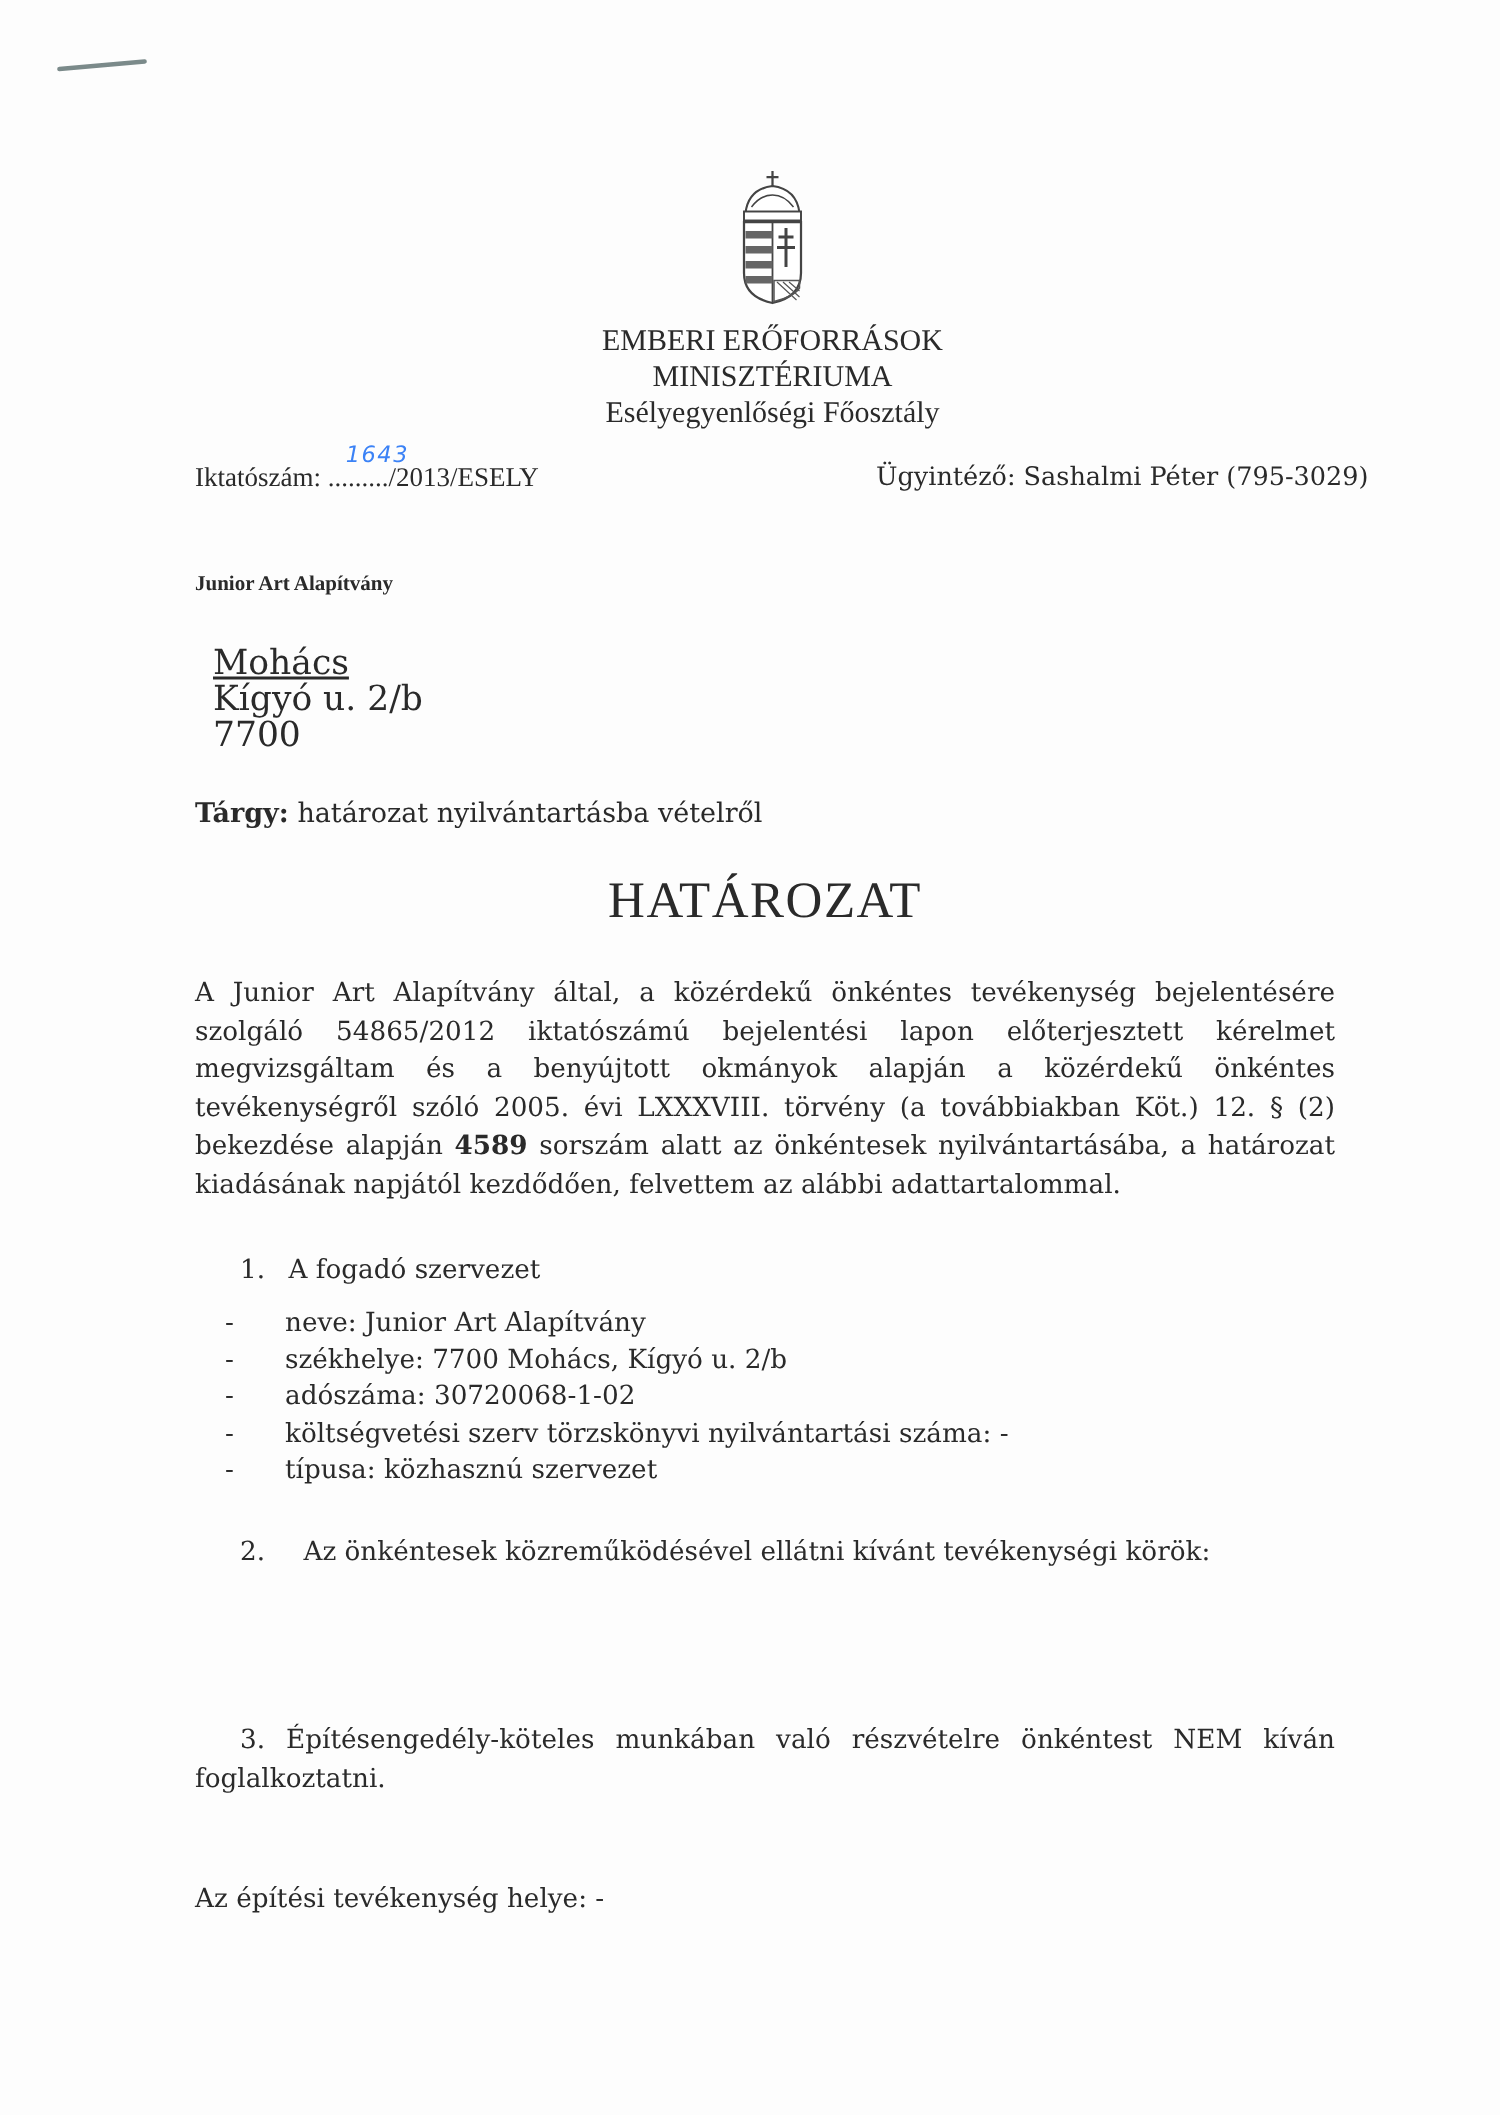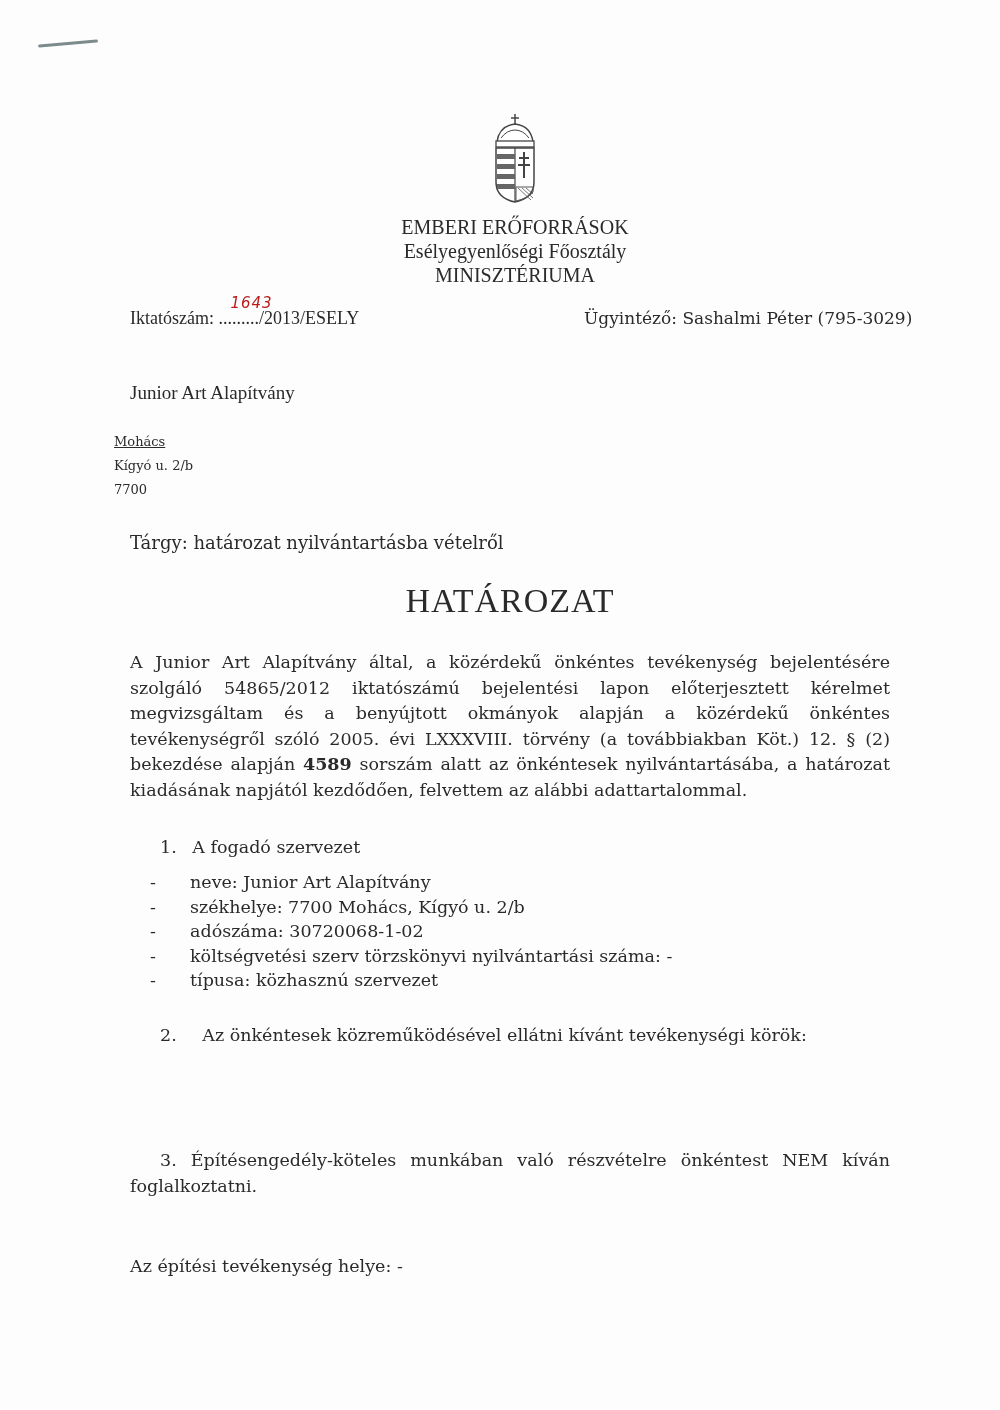--- a/index.html
+++ b/index.html
@@ -7,26 +7,26 @@
       width: 1000px; height: 1410px; background: #fdfdfd; position: relative; overflow: hidden;
       color: #2a2a2a;
     }
     .page { position: absolute; left: 0; top: 0; width: 1000px; height: 1090px; }
     .serif { font-family: "Liberation Serif", "DejaVu Serif", serif; }
     .pal { font-family: "DejaVu Serif", "Liberation Serif", serif; }
     .pen-mark { position: absolute; left: 38px; top: 42px; width: 60px; height: 3px; background: #7b8a8a; transform: rotate(-5deg); border-radius: 2px; }
     .crest { position: absolute; left: 485px; top: 112px; width: 60px; height: 92px; }
     .header-block { position: absolute; left: 330px; top: 215px; width: 370px; text-align: center; font-size: 20px; line-height: 24px; }
     .ref-line { position: absolute; top: 308px; font-size: 18px; }
-    .handwritten { font-family: "DejaVu Sans", sans-serif; color: #b91c1c; font-size: 15px; font-style: italic; position: relative; top: -8px; letter-spacing: 1px; }
-    .recipient { position: absolute; left: 130px; top: 382px; font-size: 19px; font-weight: normal; }
-    .addr { position: absolute; left: 114px; top: 430px; font-size: 13px; line-height: 24px; }
+    .handwritten { font-family: "DejaVu Sans", sans-serif; color: #3b82f6; font-size: 15px; font-style: italic; position: relative; top: -8px; letter-spacing: 1px; }
+    .recipient { position: absolute; left: 130px; top: 382px; font-size: 14px; font-weight: bold; }
+    .addr { position: absolute; left: 142px; top: 430px; font-size: 23px; line-height: 24px; }
     .addr .city { text-decoration: underline; }
     .subject { position: absolute; left: 130px; top: 532px; font-size: 18px; }
-    .subject b { font-weight: normal; }
+    .subject b { font-weight: bold; }
     .title { position: absolute; left: 300px; width: 420px; top: 582px; text-align: center; font-size: 34px; letter-spacing: 1px; }
     .para { position: absolute; left: 130px; width: 760px; font-size: 17.5px; line-height: 25.5px; text-align: justify; }
     .p1 { top: 650px; }
     .item-head { position: absolute; font-size: 17.5px; }
     .bullets { position: absolute; left: 150px; top: 870px; font-size: 17.5px; line-height: 24.5px; }
     .bullets .row { display: flex; }
     .bullets .dash { width: 40px; }
     .p2 { top: 1070px; }
     .p3 { top: 1148px; }
   </style>
@@ -51,22 +51,22 @@
     <rect x="12" y="72" width="18" height="5" fill="#666"></rect>
     <line x1="39" y1="40" x2="39" y2="66" stroke="#444" stroke-width="2"></line>
     <line x1="34" y1="46" x2="44" y2="46" stroke="#444" stroke-width="2"></line>
     <line x1="33" y1="53" x2="45" y2="53" stroke="#444" stroke-width="2"></line>
     <path d="M31 75 L48 75 L48 80 Q44 86 31 89 Z" fill="none" stroke="#555" stroke-width="1"></path>
     <path d="M33 76 L46 88 M37 76 L48 86 M41 76 L48 82" stroke="#555" stroke-width="0.8"></path>
   </svg>
 
   <div class="header-block serif">
     <div>EMBERI ERŐFORRÁSOK</div>
+    <div>MINISZTÉRIUMA</div>
     <div>Esélyegyenlőségi Főosztály</div>
-    <div>MINISZTÉRIUMA</div>
   </div>
 
   <div class="ref-line serif" style="left:130px;">
     <span>Iktatószám:</span>
     <span style="position:relative;">
       <span class="handwritten" style="position:absolute; left:12px; top:-14px;">1643</span>
       <span>.........</span></span><span>/2013/ESELY</span>
   </div>
 
   <div class="ref-line pal" style="left:584px; font-size:17px;">Ügyintéző: Sashalmi Péter (795-3029)</div>

